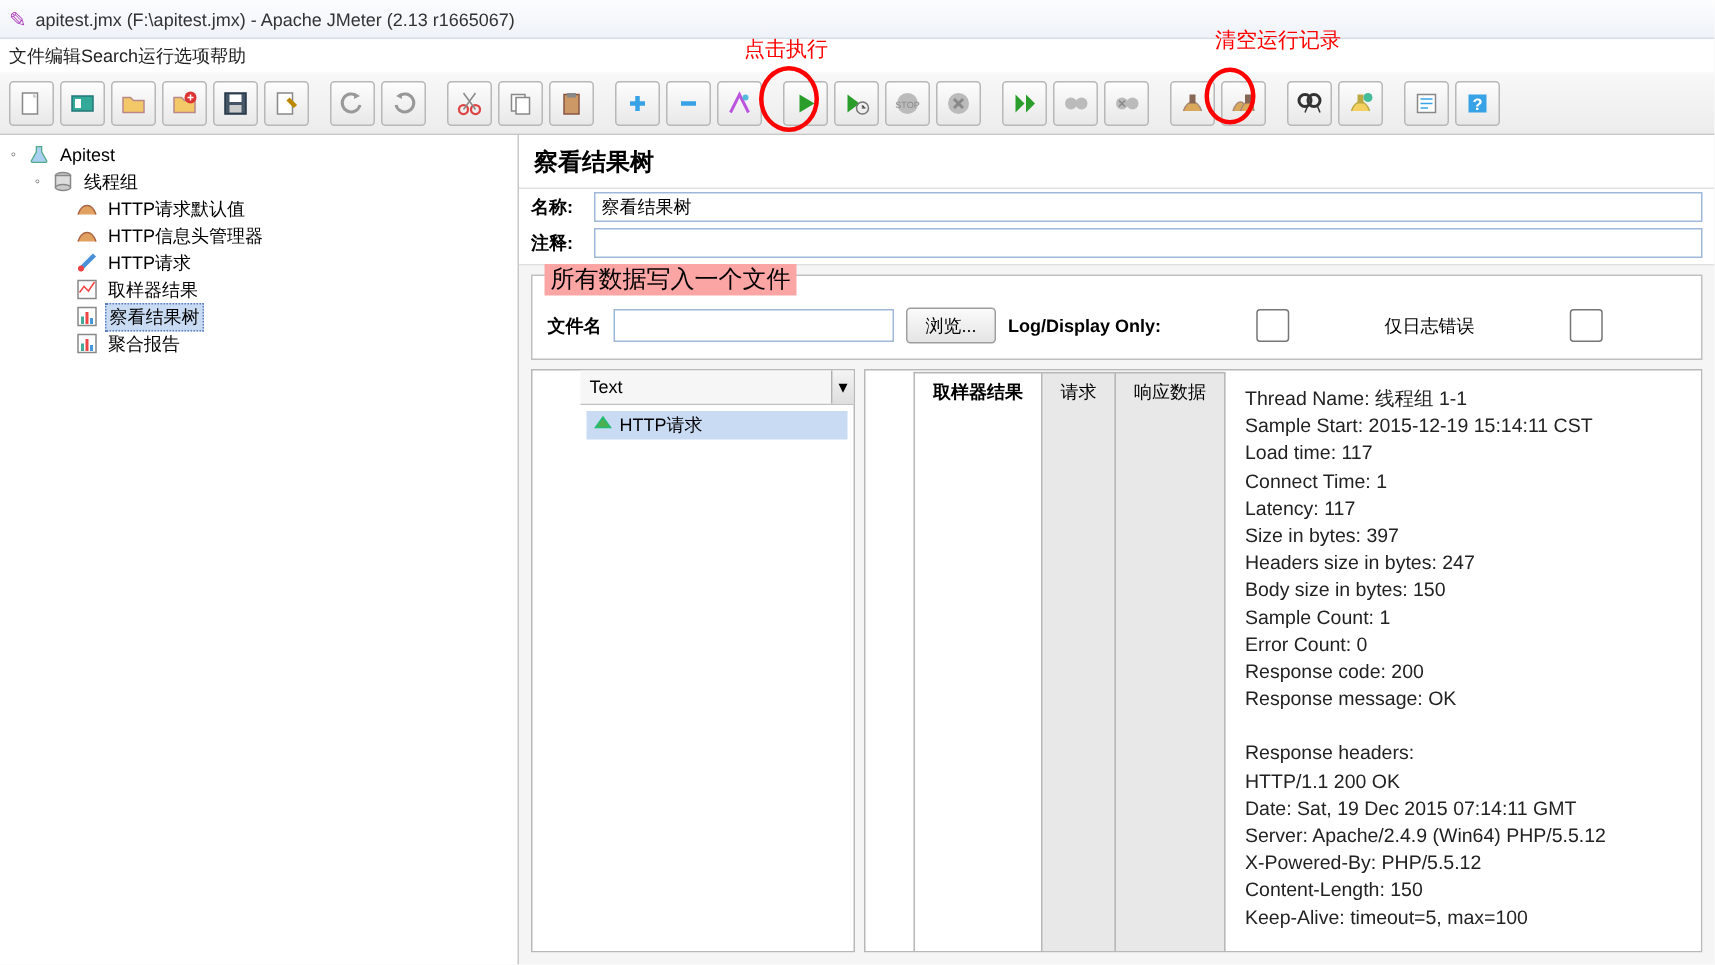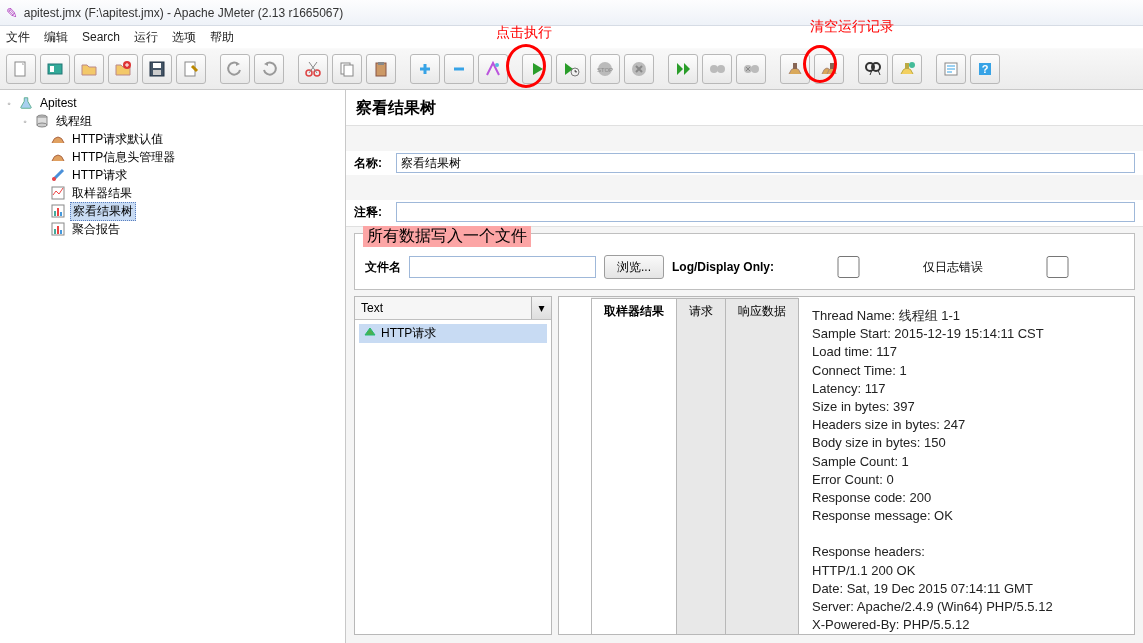--- a/index.html
+++ b/index.html
@@ -1,46 +1,46 @@
 <!DOCTYPE html>
 <html><head>
 <meta charset="utf-8">
 <style>
 * { box-sizing: border-box; margin: 0; padding: 0; }
 body { font-family: "Microsoft YaHei", Arial, sans-serif; font-size: 12px; background: #fff; width: 1143px; height: 643px; overflow: hidden; position: relative; }
 .titlebar { height: 26px; background: linear-gradient(#fdfdfe,#eef2f8); border-bottom: 1px solid #d6dce5; display: flex; align-items: center; padding: 0 6px; gap: 6px; }
 .titlebar .pen { color: #b040c0; font-size: 14px; }
 .titlebar .title { color: #333; }
-.menubar { height: 22px; display: flex; align-items: center; padding: 0 6px; gap: 14px; color: #222; }
+.menubar { height: 22px; display: flex; align-items: center; padding: 0 6px; color: #222; }
 .menubar span { cursor: default; }
 .toolbar { height: 42px; background: linear-gradient(#f8f8f8,#ececec); border-top: 1px solid #fafafa; border-bottom: 1px solid #c8c8c8; display: flex; align-items: center; padding: 0 6px; gap: 4px; }
 .tbtn { width: 30px; height: 30px; border: 1px solid #b8b8b8; background: linear-gradient(#fdfdfd,#e8e8e8); border-radius: 3px; display: flex; align-items: center; justify-content: center; position: relative; }
 .tbtn svg { width: 18px; height: 18px; }
 .tsep { width: 6px; }
 .body { display: flex; height: calc(643px - 26px - 22px - 42px); }
 .tree-pane { width: 346px; border-right: 1px solid #c8c8c8; background: #fff; padding: 4px 2px; overflow: auto; }
 .tree-node { display: flex; align-items: center; height: 18px; gap: 4px; white-space: nowrap; }
 .tree-node .toggle { width: 10px; color: #6b6b6b; font-size: 10px; text-align: center; }
 .tree-node .icon { width: 16px; height: 16px; display: flex; align-items: center; justify-content: center; }
 .tree-node .lbl { padding: 0 2px; }
 .tree-node.selected .lbl { background: #c8dbf3; border: 1px dotted #5a7fbf; }
 .right-pane { flex: 1; display: flex; flex-direction: column; background: #f5f5f5; }
 .panel-title { font-size: 16px; font-weight: bold; padding: 8px 10px 6px; background: #fff; border-bottom: 1px solid #e0e0e0; }
-.form-row { display: flex; align-items: center; padding: 2px 8px; background: #fff; gap: 6px; margin-top: 25px; }
+.form-row { display: flex; align-items: center; padding: 2px 8px; background: #fff; gap: 6px; }
 .form-row label { font-weight: bold; font-size: 12px; min-width: 36px; }
 .form-row input[type=text] { flex: 1; height: 20px; border: 1px solid #9fb8d9; padding: 0 4px; font-size: 12px; }
 .file-group { margin: 6px 8px; border: 1px solid #bfbfbf; background: #fff; }
 .file-group .grp-title { position: relative; top: -8px; left: 8px; background: #fca5a5; padding: 0 4px; display: inline-block; font-size: 16px; }
 .file-row { display: flex; align-items: center; padding: 0 10px 10px; gap: 8px; }
 .file-row .flabel { font-weight: bold; font-family: Liberation Serif, serif; }
 .file-row input { flex: 1; height: 22px; border: 1px solid #9fb8d9; padding: 0 4px; }
 .file-row button { height: 24px; padding: 0 12px; border: 1px solid #9d9d9d; background: linear-gradient(#fafafa,#e4e4e4); border-radius: 3px; font-size: 12px; }
 .file-row .logdisp { font-weight: bold; }
 .results { flex: 1; display: flex; margin: 0 8px 8px; gap: 6px; overflow: hidden; }
-.res-left { width: 198px; display: flex; flex-direction: column; border: 1px solid #b8b8b8; background: #fff; }
+.res-left { width: 216px; display: flex; flex-direction: column; border: 1px solid #b8b8b8; background: #fff; padding-left: 32px; }
 .res-combo { display: flex; border-bottom: 1px solid #c0c0c0; }
 .res-combo input { flex: 1; border: none; height: 22px; padding: 0 6px; background: #f6f6f6; font-size: 12px; }
 .res-combo .dd { width: 20px; border-left: 1px solid #b0b0b0; display: flex; align-items: center; justify-content: center; background: linear-gradient(#f4f4f4,#dedede); }
 .res-tree { flex: 1; padding: 4px; }
 .res-item { display: flex; align-items: center; gap: 4px; padding: 1px 4px; }
 .res-item.sel { background: #c8dbf3; }
 .res-detail { flex: 1; display: flex; border: 1px solid #b8b8b8; background: #fff; overflow: hidden; padding-left: 32px; }
 .tabs { display: flex; background: #f0f0f0; border-bottom: 1px solid #b8b8b8; }
 .tab { padding: 4px 12px; border: 1px solid #b8b8b8; border-bottom: none; margin-right: -1px; background: #e8e8e8; font-size: 12px; position: relative; top: 1px; }
 .tab.active { background: #fff; font-weight: bold; }

